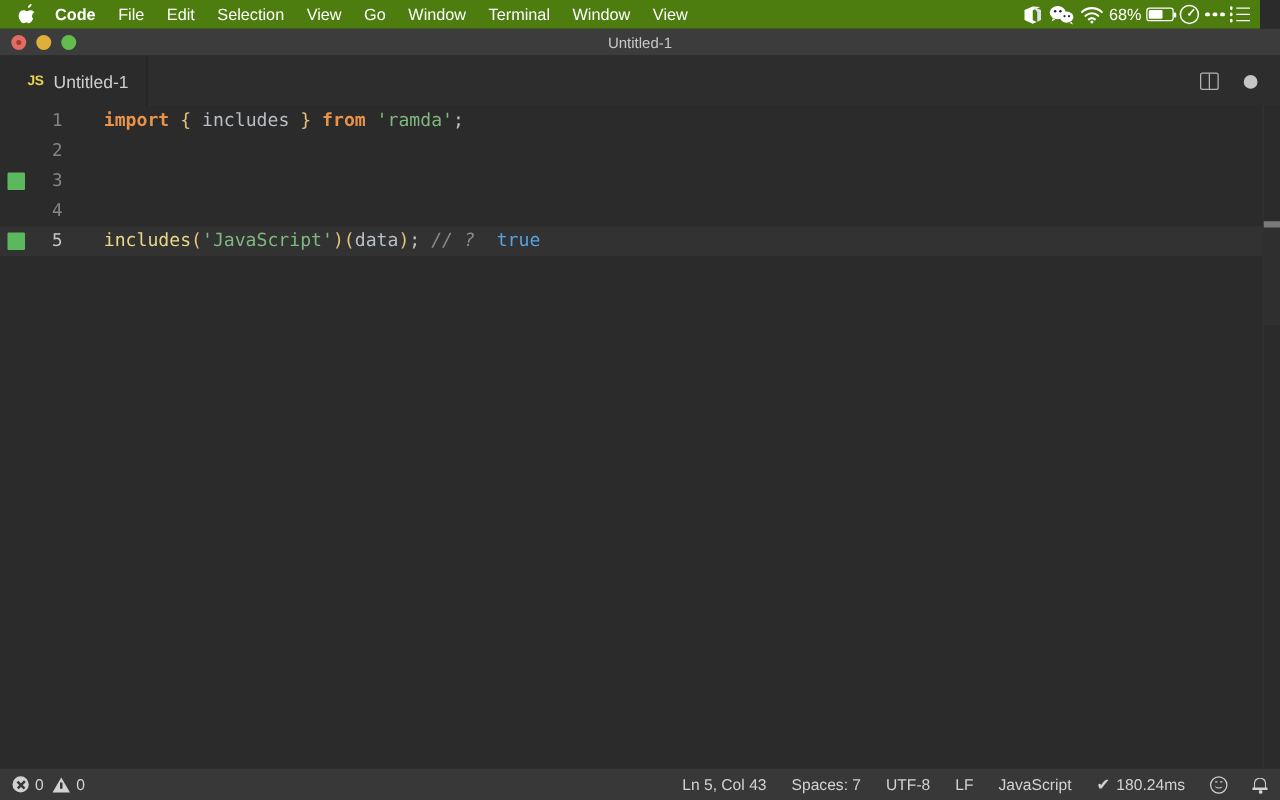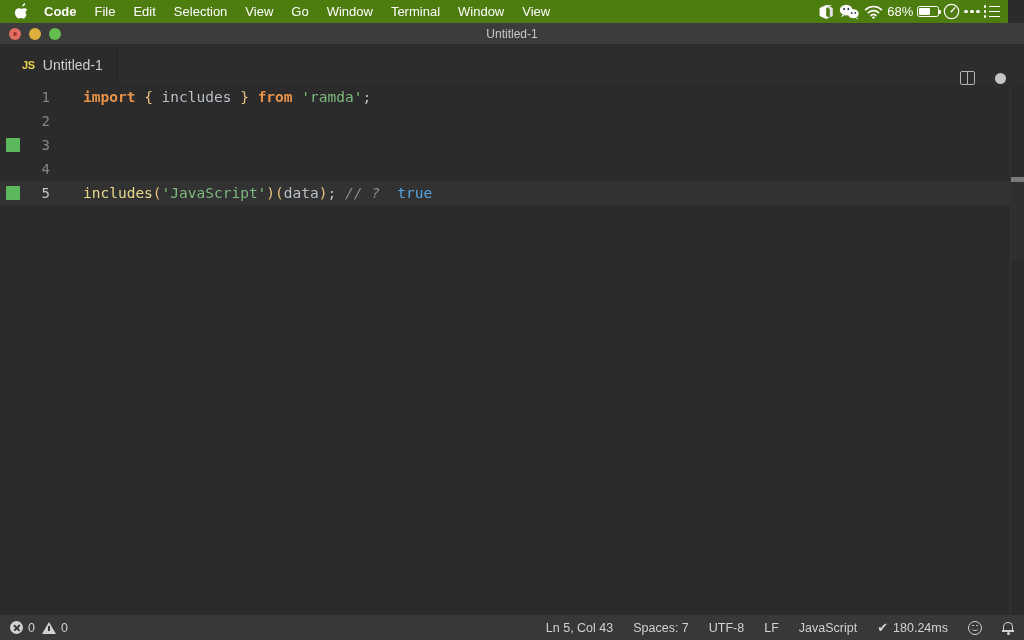--- a/index.html
+++ b/index.html
@@ -69,21 +69,21 @@
   .light.green{ background:#63bd4e; }
   .wintitle{
     position:absolute; left:0; right:0; text-align:center;
     font-size:12px; color:#c8c8c8; pointer-events:none;
   }
 
   
   .tabbar{
     position:absolute; top:45px; left:0; width:1024px; height:40px;
     background:#2d2d2d;
-    display:flex; align-items:flex-end;
+    display:flex; align-items:center;
   }
   .tab{
     height:40px; display:flex; align-items:center; gap:8px;
     padding:0 14px 0 22px; background:#2b2b2b;
     border-right:1px solid #252525;
     position:relative;
   }
   .tab .jsicon{
     font-size:11px; font-weight:bold; color:#e8d44d;
     font-family:"Liberation Sans", sans-serif; letter-spacing:-0.3px;

